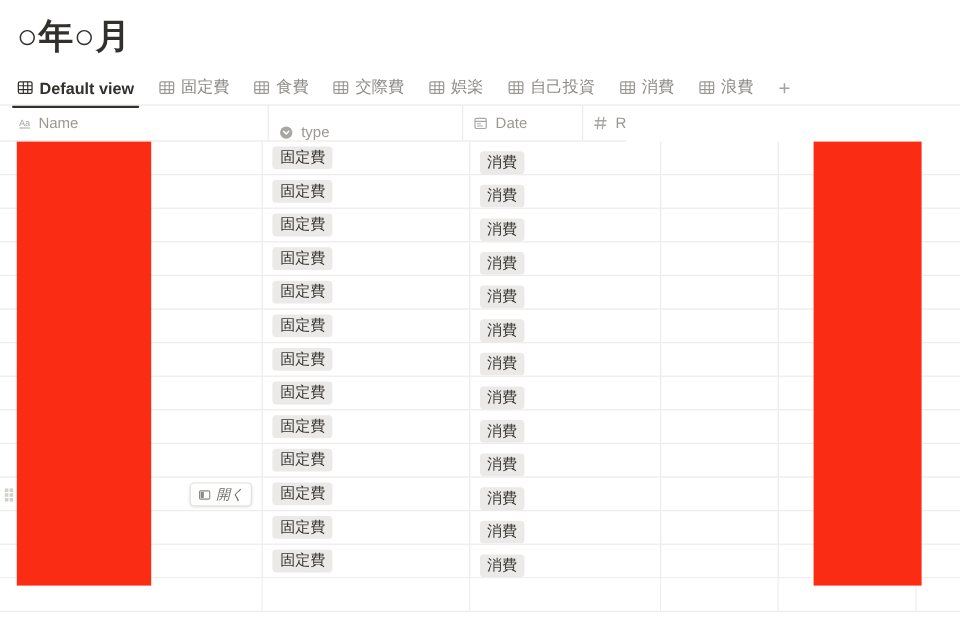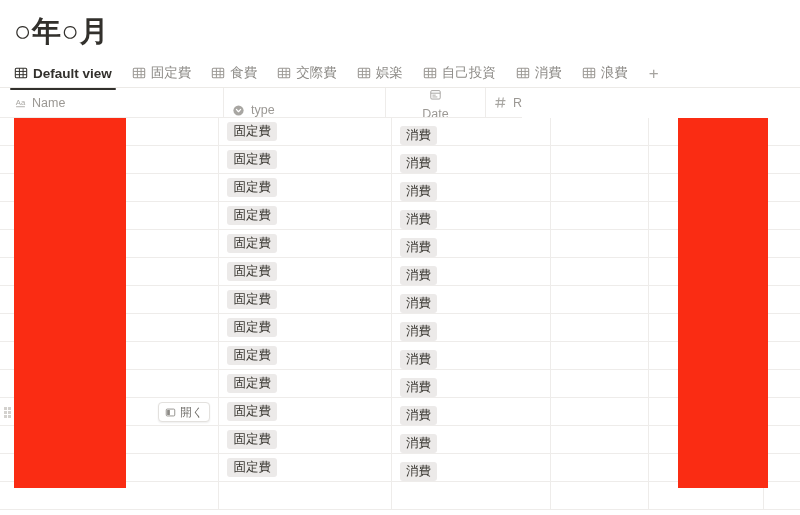--- a/index.html
+++ b/index.html
@@ -52,21 +52,21 @@
     position: relative; height: 100%;
     border-bottom: 1px solid #eeecea;
     border-right: 1px solid #eeecea;
     display: flex; align-items: center;
     padding: 0 8px 0 8px;
     overflow: hidden;
   }
   .cell.c0 { width: 224px; padding-left: 14px; }
   .cell.c1 { width: 176px; }
   .cell.c2 { width: 162px; align-items: flex-end; }
-  .cell.c3 { width: 100px; flex-direction: column; }
+  .cell.c3 { width: 100px; }
   .cell.c4 { width: 118px; }
   .cell.c5 { width: 36px; border-right: none; }
   .row.head .cell {
     border-bottom: 1px solid #eeecea;
     color: #9b9894; font-size: 12.5px; gap: 6px;
   }
   .row.head .cell.c0 { gap: 5px; }
   .hicon { width: 13px; height: 13px; flex: none; display: block; }
   .hlabel { white-space: nowrap; }
 
@@ -77,21 +77,21 @@
     font-size: 12.5px; line-height: 16px; white-space: nowrap;
   }
 
   
   .openbtn {
     display: inline-flex; align-items: center; gap: 4px;
     height: 20px; padding: 0 6px;
     border: 1px solid #e3e1de; border-radius: 4px;
     background: #fff; color: #6f6d69; font-size: 11.5px;
     box-shadow: 0 1px 2px rgba(15,15,15,.07);
-    position: absolute; right: 8px; top: 4px;
+    position: absolute; right: 8px; top: 4px; font-style: italic;
   }
   .openbtn .oicon { width: 11px; height: 11px; display:block; flex:none; }
 
   
   .draghandle {
     position: absolute; left: 3px; top: 0; height: 28px;
     width: 9px; display: flex; align-items: center; justify-content: center;
   }
   .draghandle .dots {
     display: grid; grid-template-columns: 3px 3px; grid-gap: 1px;

